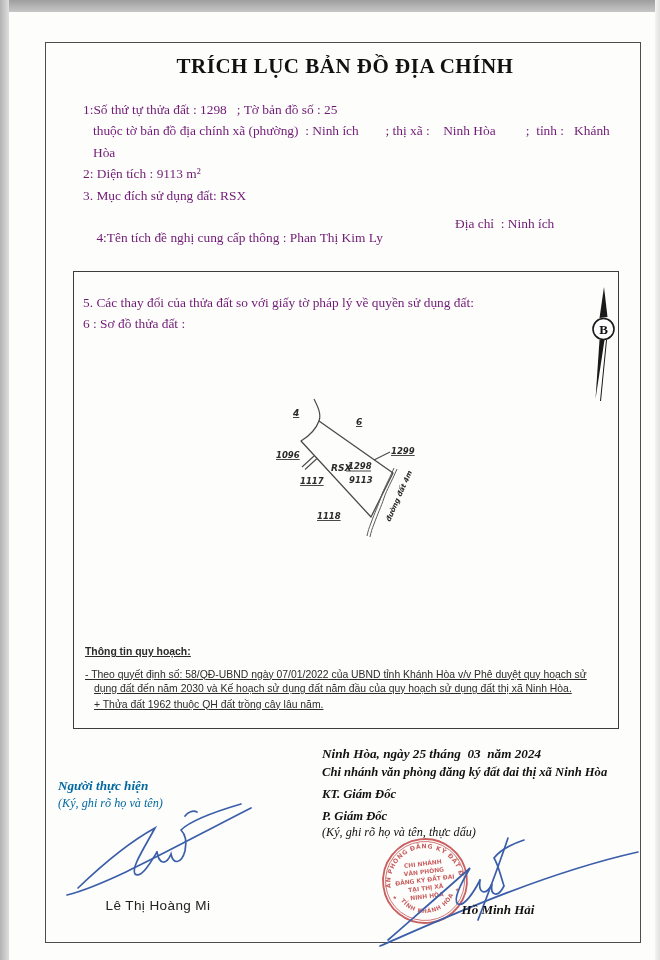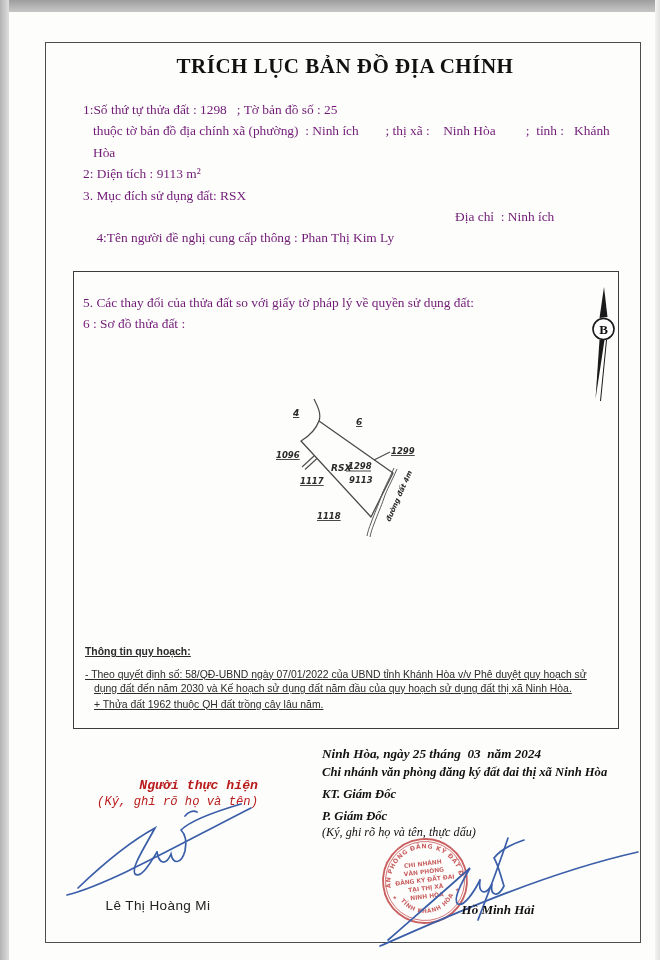--- a/index.html
+++ b/index.html
@@ -20,43 +20,43 @@
 
   .doc-title{position:absolute;left:75px;top:54px;width:540px;text-align:center;
     font-size:21px;font-weight:bold;letter-spacing:.5px;color:#111;
     font-family:"Liberation Serif", serif;}
 
   .info{position:absolute;left:83px;top:99px;width:535px;
     font-size:13.4px;line-height:21.4px;color:#701a75;}
   .info-line{white-space:pre-wrap;}
   .info-line.indent{padding-left:10px;}
   .line5{position:relative;}
-  .line5 .addr{position:absolute;left:372px;top:0;white-space:pre;}
+  .line5 .addr{position:absolute;left:372px;top:7px;white-space:pre;}
 
   .inner-box{position:absolute;left:73px;top:271px;width:544px;height:456px;
     border:1.5px solid #3c3c3c;}
 
   .sketch-svg{position:absolute;left:60px;top:276px;width:580px;height:450px;}
 
   .planning{position:absolute;left:85px;top:645px;width:522px;
     font-family:"Liberation Sans", sans-serif;font-size:10.4px;color:#2b2b2b;
     line-height:14.5px;text-decoration:underline;}
   .planning .head{font-weight:bold;text-decoration:underline;margin-bottom:8px;}
   .planning .n1{padding-left:9px;text-indent:-9px;}
   .planning .n2{padding-left:9px;margin-top:1px;}
 
   .sig-right{position:absolute;left:322px;top:746px;width:312px;
     font-style:italic;color:#111;}
   .sig-right .date{font-size:13.2px;font-weight:bold;white-space:pre;}
   .sig-right .office{font-size:12.6px;font-weight:bold;margin-top:3px;}
   .sig-right .t1,.sig-right .t2{font-size:12.6px;font-weight:bold;margin-top:7px;}
   .sig-right .note{font-size:12.2px;margin-top:1px;}
 
-  .sig-left{position:absolute;left:58px;top:778px;width:200px;text-align:right;
-    font-style:italic;color:#b91c1c;font-family:Liberation Mono, monospace;}
+  .sig-left{position:absolute;left:58px;top:778px;width:200px;text-align:left;
+    font-style:italic;color:#0369a1;}
   .sig-left .role{font-size:13.2px;font-weight:bold;}
   .sig-left .note{font-size:12.2px;margin-top:2px;}
 
   .name-left{position:absolute;left:58px;top:898px;width:200px;text-align:center;
     font-family:"Liberation Sans", sans-serif;font-size:13.5px;color:#222;
     letter-spacing:.4px;}
   .name-right{position:absolute;left:418px;top:902px;width:160px;text-align:center;
     font-style:italic;font-weight:bold;font-size:13px;color:#111;}
 
   .stamp-svg{position:absolute;left:381px;top:837px;width:88px;height:88px;
@@ -79,21 +79,21 @@
 <div class="doc-frame"></div>
 
 <div class="doc-title">TRÍCH LỤC BẢN ĐỒ ĐỊA CHÍNH</div>
 
 <div class="info">
   <div class="info-line">1:Số thứ tự thửa đất : 1298   ; Tờ bản đồ số : 25</div>
   <div class="info-line indent">thuộc tờ bản đồ địa chính xã (phường)  : Ninh ích        ; thị xã :    Ninh Hòa         ;  tỉnh :   Khánh Hòa</div>
   <div class="info-line">2: Diện tích : 9113 m²</div>
   <div class="info-line">3. Mục đích sử dụng đất: RSX</div>
   <div class="info-line line5">
-    <span>4:Tên người đề nghị cung cấp thông : Phan Thị Kim Ly</span>
+    <span>4:Tên tích đề nghị cung cấp thông : Phan Thị Kim Ly</span>
     <span class="addr">Địa chỉ  : Ninh ích</span>
   </div>
   <div class="info-line">5. Các thay đổi của thửa đất so với giấy tờ pháp lý về quyền sử dụng đất:</div>
   <div class="info-line">6 : Sơ đồ thửa đất :</div>
 </div>
 
 <div class="inner-box"></div>
 
 <svg class="sketch-svg" viewBox="60 276 580 450" xmlns="http://www.w3.org/2000/svg">
 

